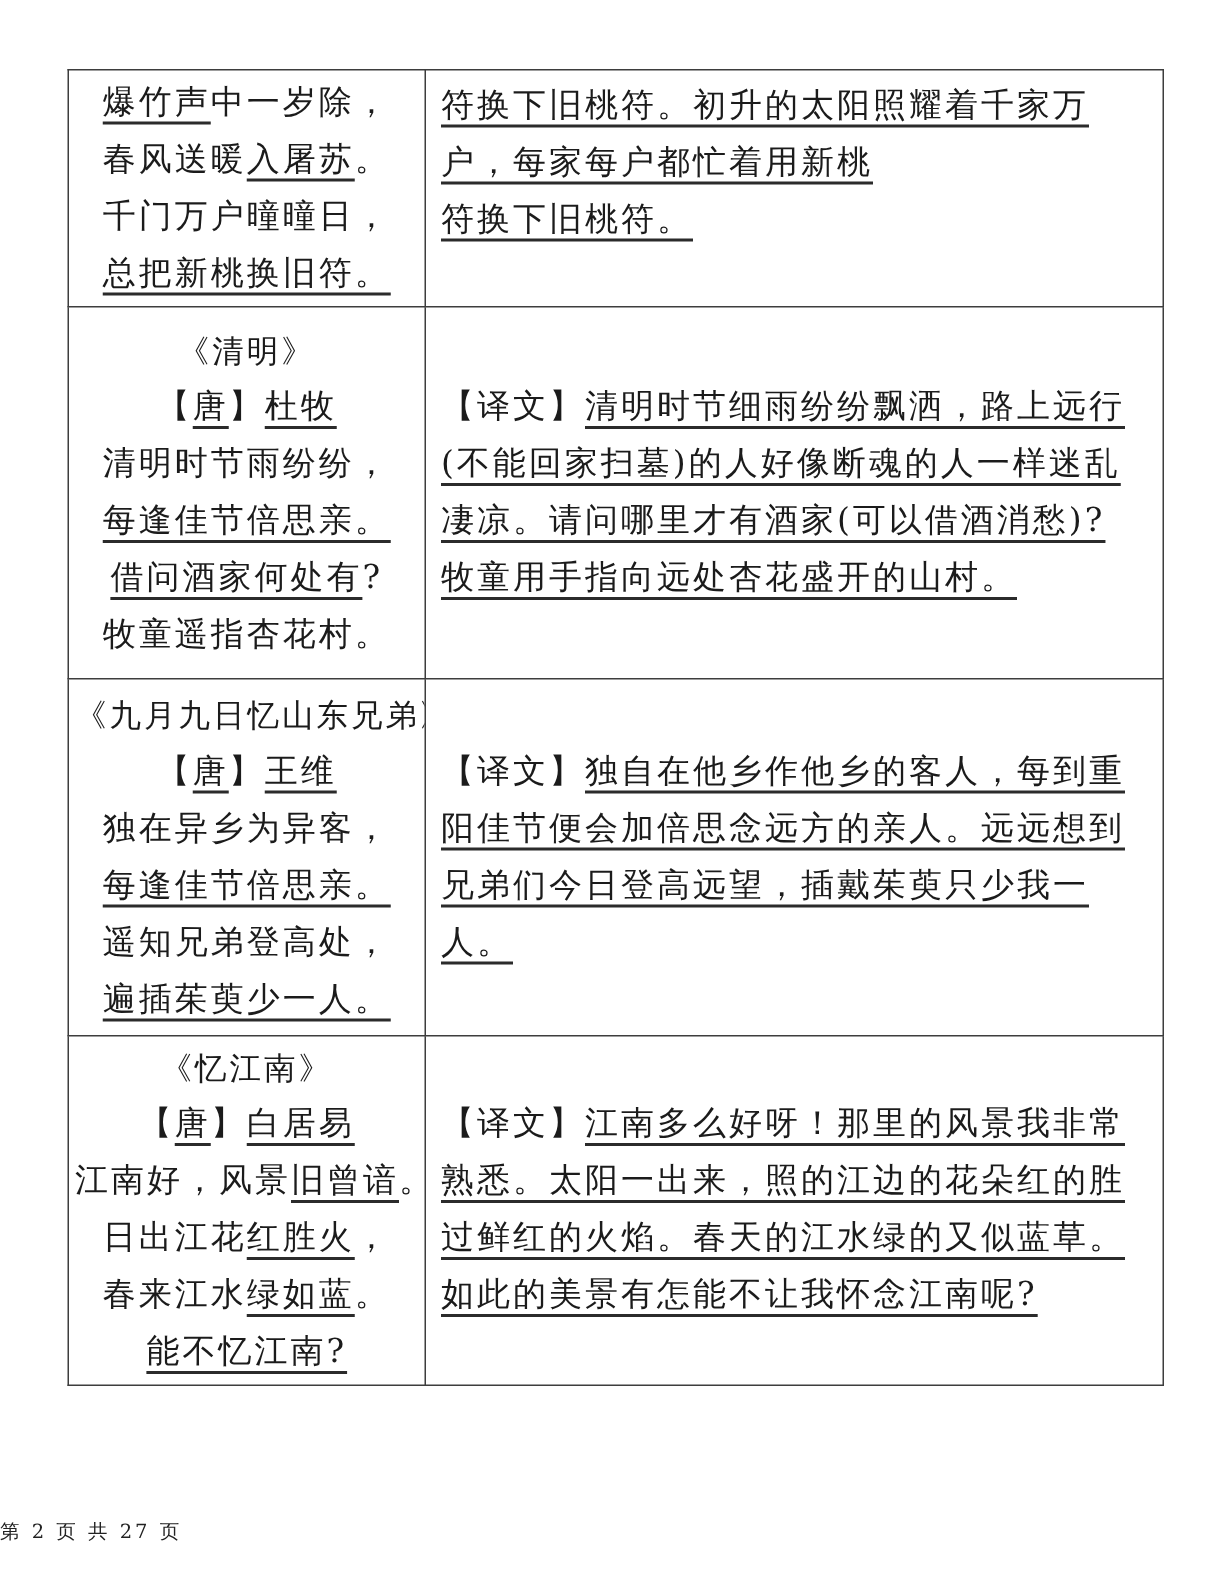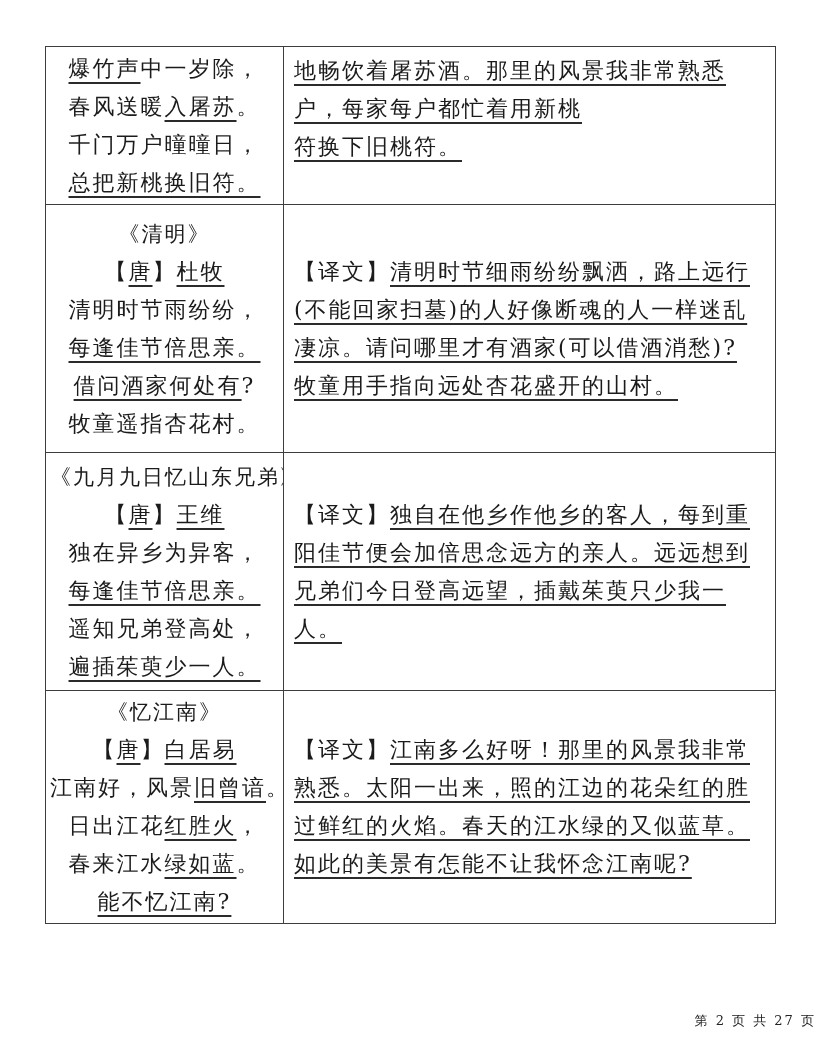--- a/index.html
+++ b/index.html
@@ -33,21 +33,21 @@
   .line.title{font-size:21px;letter-spacing:0;}
   .seg{text-decoration:none;}
   .seg.u{
     text-decoration:underline;
     text-underline-offset:6px;
     text-decoration-thickness:1.5px;
     text-decoration-color:#2b2b2b;
   }
   .footer{
     position:absolute;top:1012px;left:0;width:100%;
-    text-align:right;font-size:13px;letter-spacing:2px;color:#222;
+    text-align:left;font-size:13px;letter-spacing:2px;color:#222;
     font-family:"DejaVu Serif", serif;
   }
 </style>
 </head>
 <body>
 
 <div class="page">
   <table class="poem-table">
     <colgroup>
       <col style="width:238px">
@@ -55,21 +55,21 @@
     </colgroup>
     <tbody>
         <tr class="row1">
           <td class="cell left">
             <div class="line"><span class="seg u">爆竹声</span><span class="seg">中一岁除，</span></div>
             <div class="line"><span class="seg">春风送暖</span><span class="seg u">入屠苏</span><span class="seg">。</span></div>
             <div class="line"><span class="seg">千门万户曈曈日，</span></div>
             <div class="line"><span class="seg u">总把新桃换旧符。</span></div>
           </td>
           <td class="cell right vtop">
-            <div class="line"><span class="seg u">地畅饮着屠苏酒。那里的风景我非常熟悉</span></div>
+            <div class="line"><span class="seg u">符换下旧桃符。初升的太阳照耀着千家万</span></div>
             <div class="line"><span class="seg u">户，每家每户都忙着用新桃</span></div>
             <div class="line"><span class="seg u">符换下旧桃符。</span></div>
           </td>
         </tr>
         <tr class="row2">
           <td class="cell left">
             <div class="line title"><span class="seg">《清明》</span></div>
             <div class="line"><span class="seg">【</span><span class="seg u">唐</span><span class="seg">】</span><span class="seg u">杜牧</span></div>
             <div class="line"><span class="seg">清明时节雨纷纷，</span></div>
             <div class="line"><span class="seg u">每逢佳节倍思亲。</span></div>

